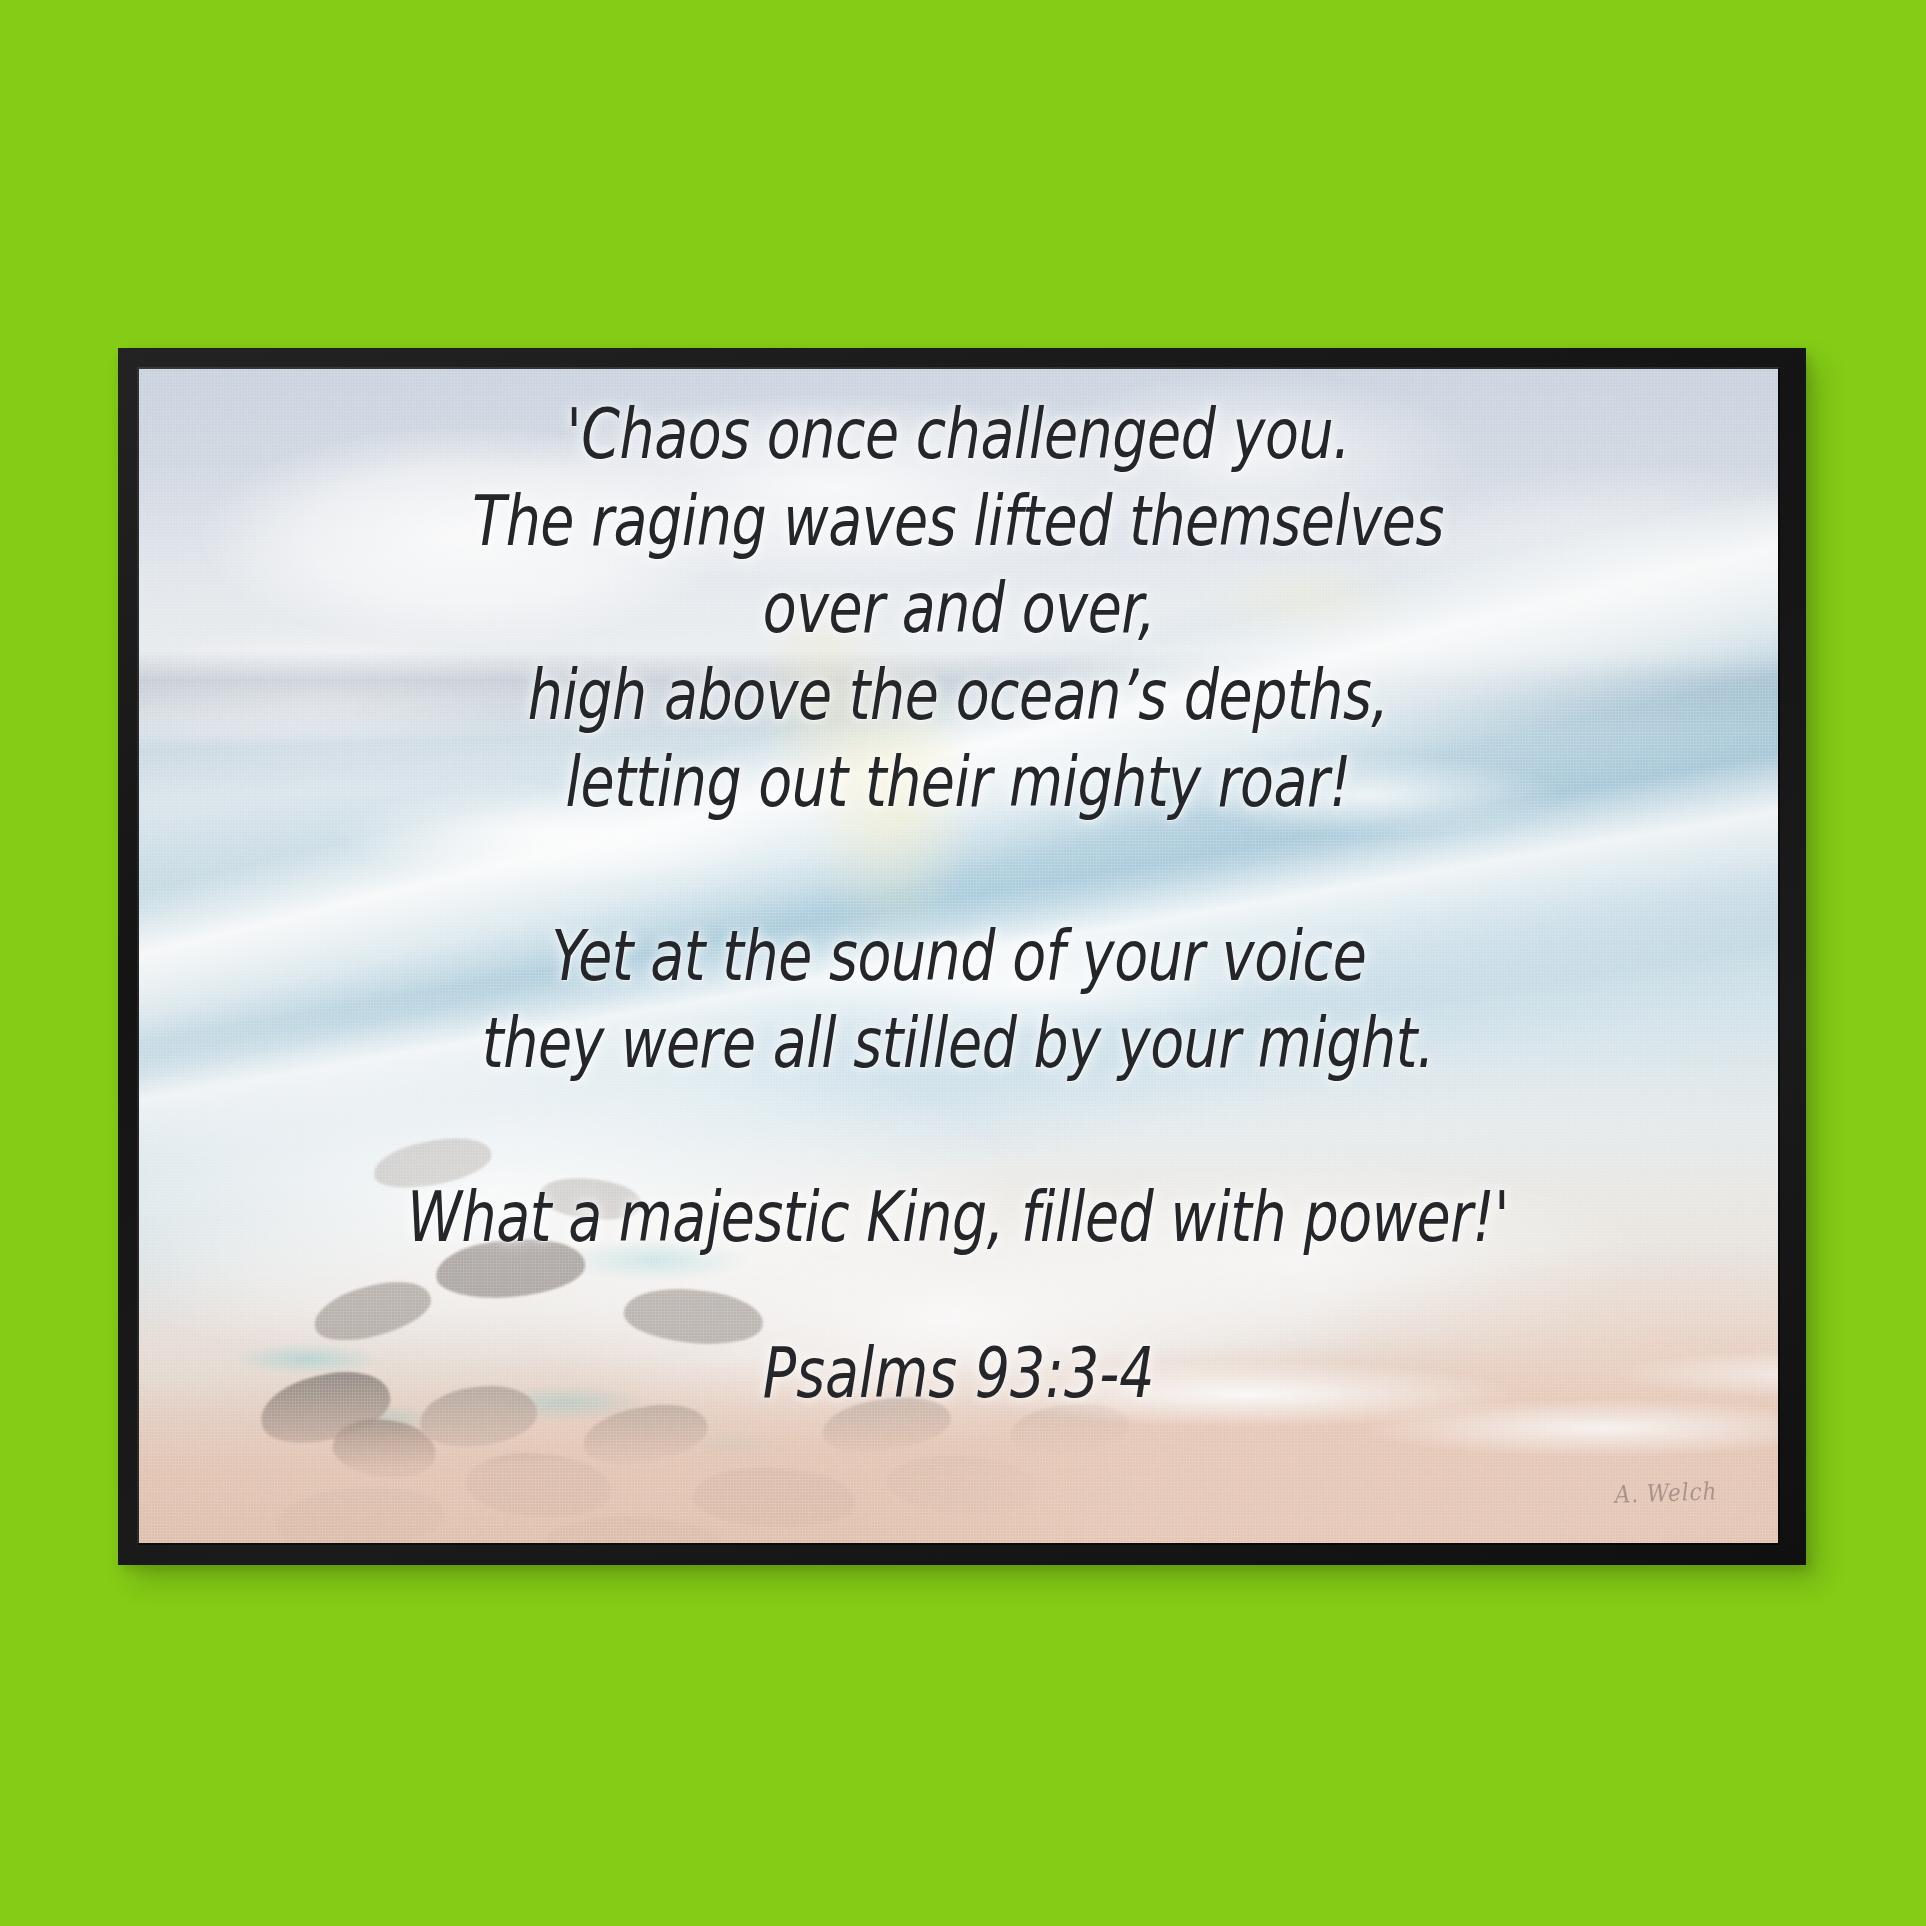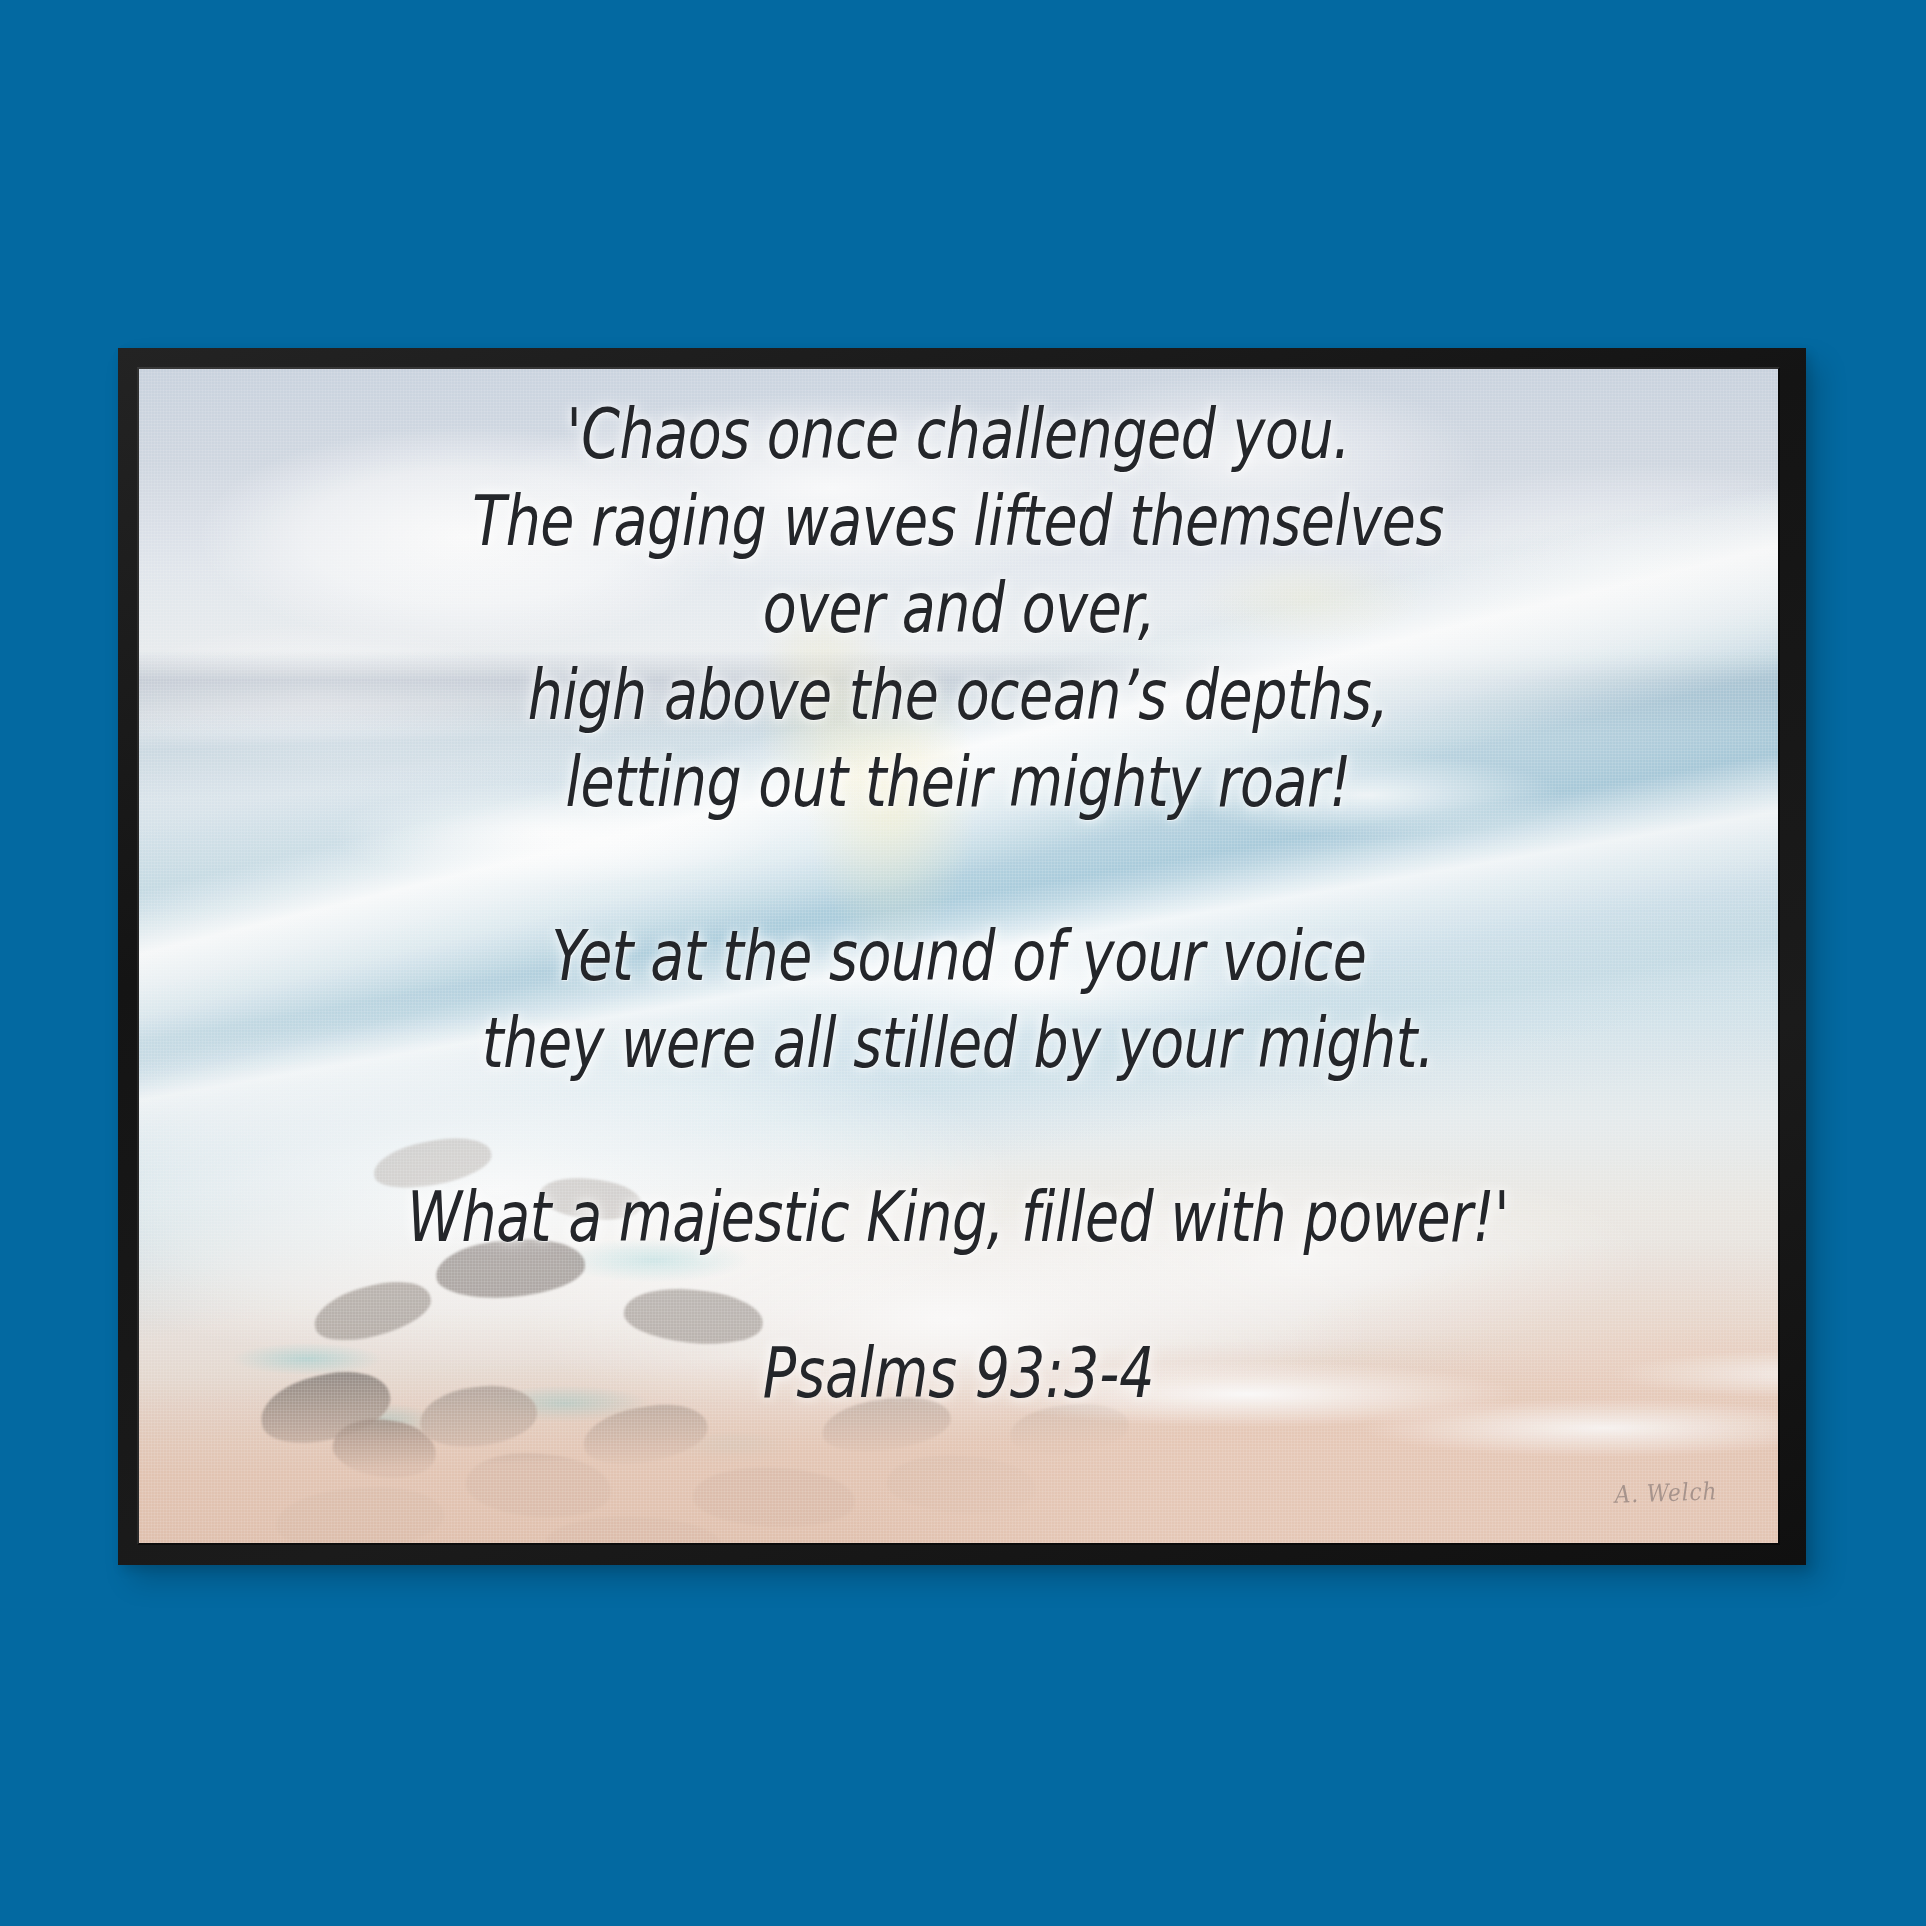--- a/index.html
+++ b/index.html
@@ -14,21 +14,21 @@
   body {
     background: #f1f1f1;
     font-family: "DejaVu Sans", sans-serif;
     position: relative;
   }
 
   
   .stage {
     position: absolute;
     inset: 0;
-    background: #0369a1;
+    background: #84cc16;
   }
 
   
   .frame {
     position: absolute;
     left: 118px;
     top: 348px;
     width: 1688px;
     height: 1217px;
     background: #171717;

